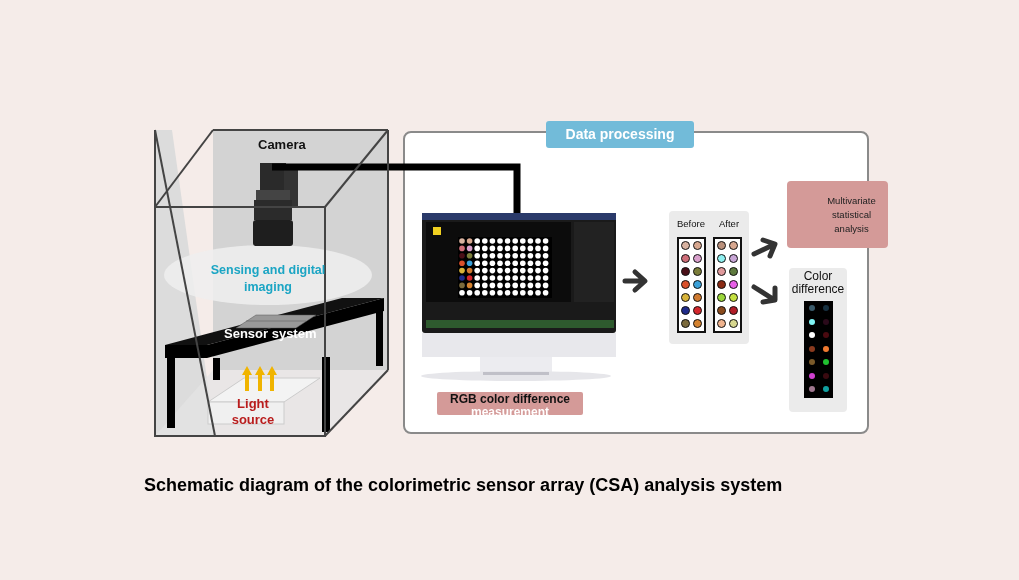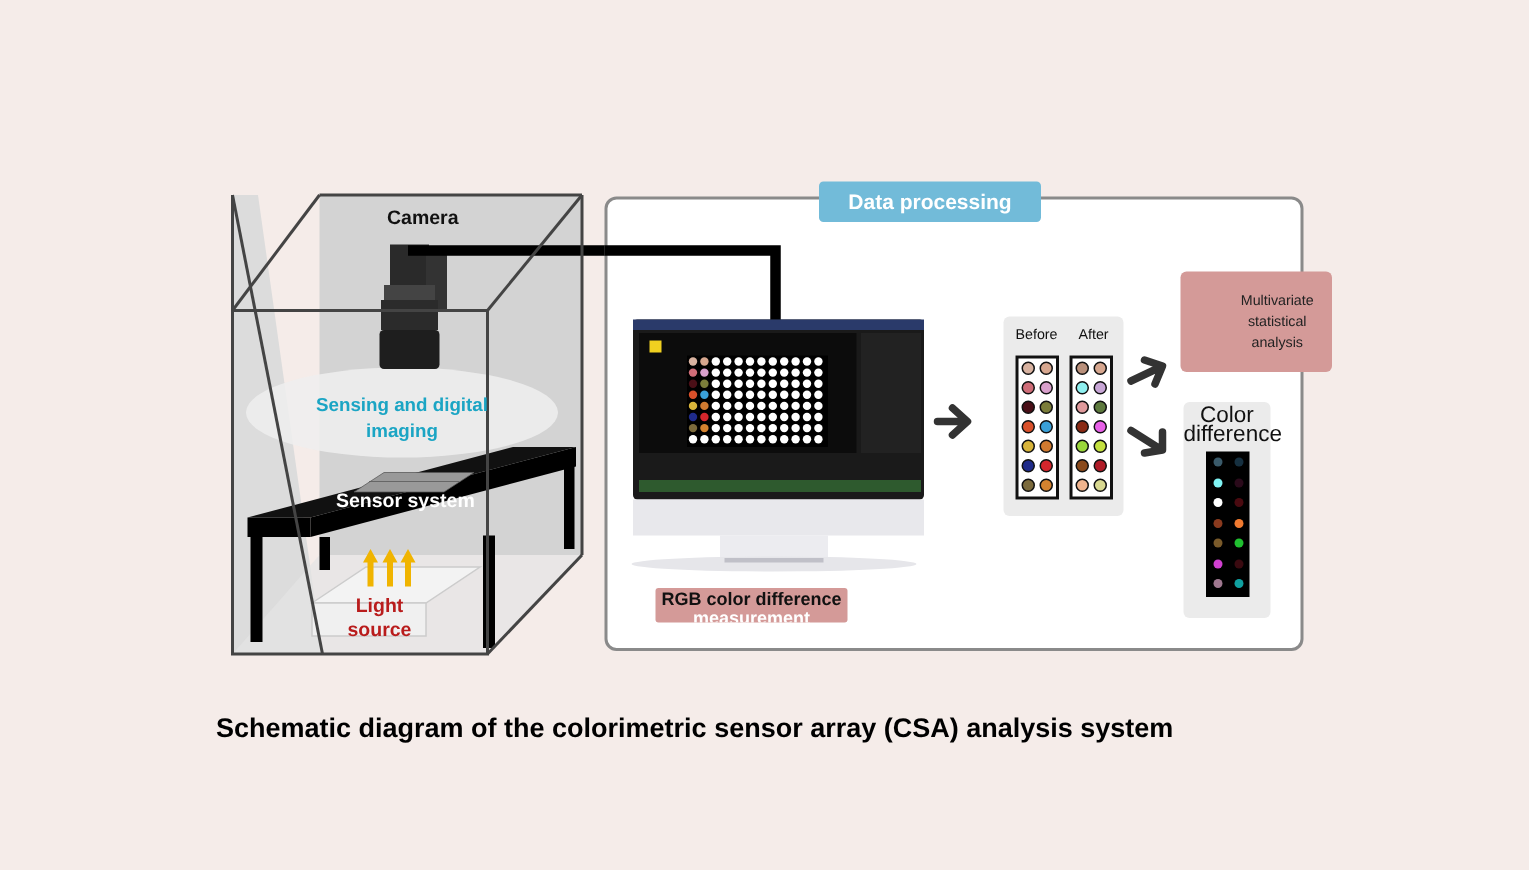--- a/index.html
+++ b/index.html
@@ -5,32 +5,32 @@
   html, body { margin:0; padding:0; }
   body { width:1019px; height:580px; background:#f5ece9; position:relative; overflow:hidden;
          font-family:"Liberation Sans", sans-serif; }
   .abs { position:absolute; }
   #scene { position:absolute; left:0; top:0; }
   .lbl { position:absolute; font-weight:bold; text-align:center; white-space:nowrap; }
   .panel { position:absolute; left:403px; top:131px; width:466px; height:303px; background:#fff;
            border:2px solid #8a8a8a; border-radius:8px; box-sizing:border-box; }
   .dp-title { position:absolute; left:546px; top:121px; width:148px; height:27px; background:#72bbd9;
               border-radius:3px; color:#fff; font-weight:bold; font-size:14px; line-height:27px; text-align:center; }
-  .rgb-box { position:absolute; left:437px; top:392px; width:128px; height:23px; background:#d49a98;
+  .rgb-box { position:absolute; left:437px; top:392px; width:146px; height:23px; background:#d49a98;
              border-radius:2px; overflow:hidden; text-align:center; font-weight:bold; font-size:12px; line-height:13px; }
   .rgb-box .l1 { color:#111; display:block; padding-top:1px; }
   .rgb-box .l2 { color:#fff; display:block; }
   .ba-card { position:absolute; left:658px; top:211px; width:80px; height:133px; background:#ebebeb; border-radius:4px;margin-left:11px; }
   .ba-label { position:absolute; top:7px; font-size:9.5px; color:#111; }
   .strip { position:absolute; top:26px; width:29px; height:96px; background:#fff; border:2px solid #111; box-sizing:border-box; }
   .dot { position:absolute; width:9px; height:9px; border-radius:50%; border:1.5px solid #111; box-sizing:border-box; }
   .mva { position:absolute; left:787px; top:181px; width:73px; height:67px; background:#d49a98; border-radius:4px;
          font-size:9.5px; color:#222; text-align:center; display:flex; align-items:center; justify-content:center; line-height:14px;padding-left:28px; }
   .cd-card { position:absolute; left:789px; top:268px; width:58px; height:144px; background:#ebebeb; border-radius:4px; }
-  .cd-label { position:absolute; left:0; top:2px; width:58px; font-size:15px; text-align:center; line-height:13px; color:#111; }
+  .cd-label { position:absolute; left:0; top:2px; width:58px; font-size:12px; text-align:center; line-height:13px; color:#111; }
   .cd-strip { position:absolute; left:15px; top:33px; width:29px; height:97px; background:#000; }
   .cdot { position:absolute; width:6px; height:6px; border-radius:50%; }
   .caption { position:absolute; left:144px; top:475px; font-size:18px; font-weight:bold; color:#000000; white-space:nowrap; }
 </style>
 </head>
 <body>
 
 <svg id="scene" width="1019" height="580">
 
   <polygon points="213,130 388,130 388,370 213,370" fill="#d3d3d3"></polygon>

